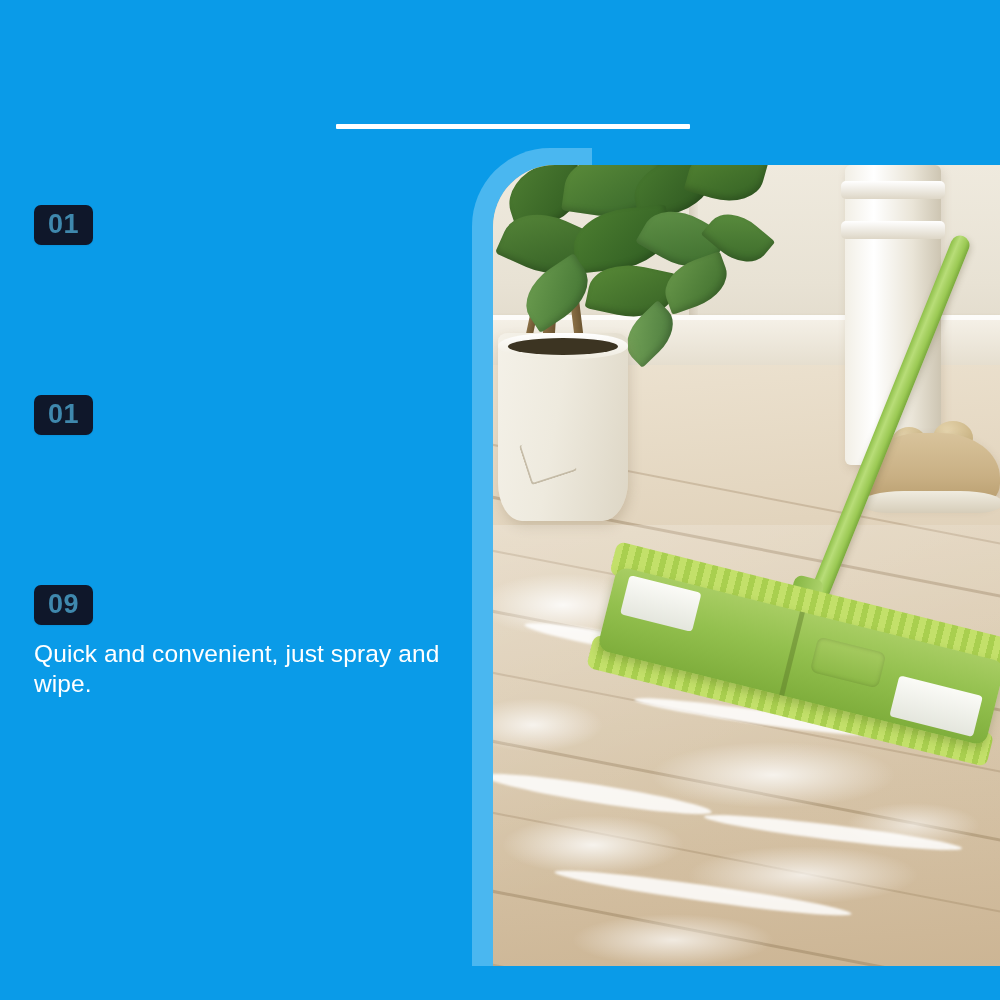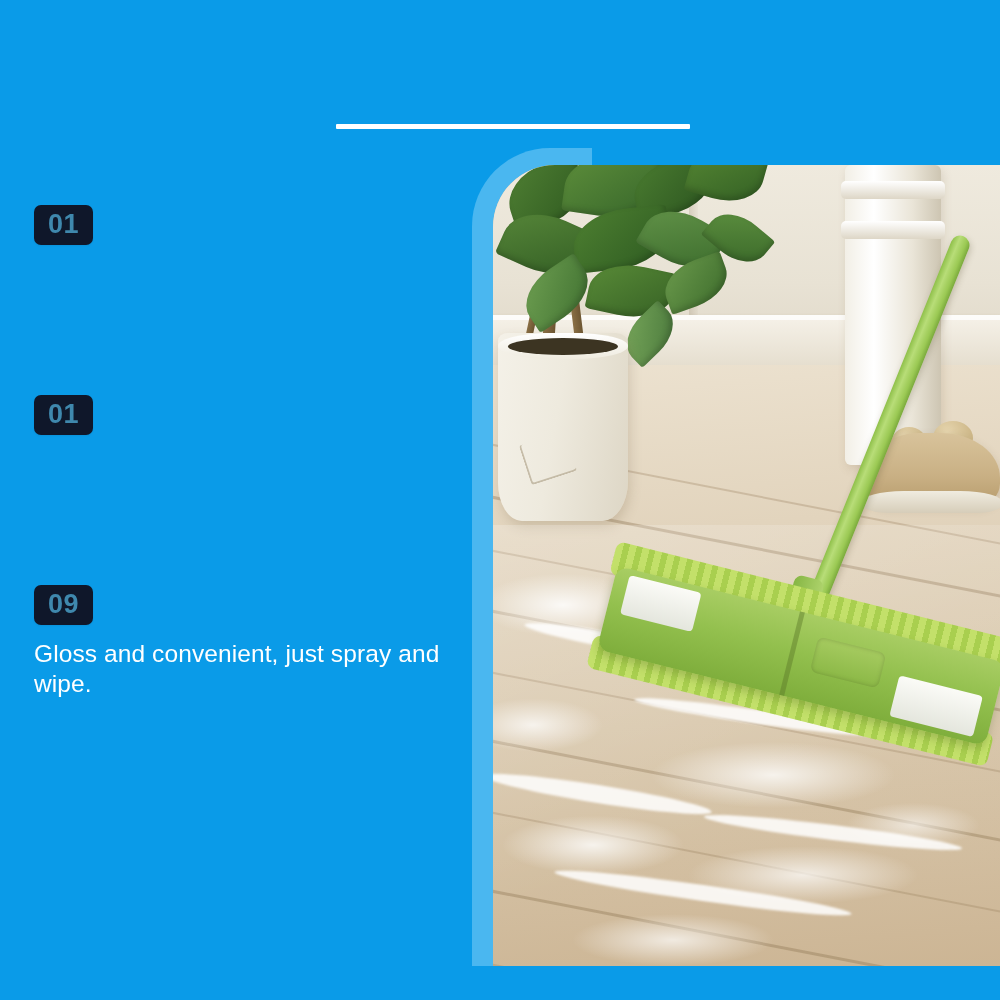--- a/index.html
+++ b/index.html
@@ -356,21 +356,21 @@
       <span class="badge">01</span>
     </div>
 
     <div class="feature">
       <span class="badge">01</span>
     </div>
 
 
     <div class="feature">
       <span class="badge">09</span>
-      <div class="feature-text">Gloss and convenient, just spray and wipe.</div>
+      <div class="feature-text">Quick and convenient, just spray and wipe.</div>
     </div>
 
   </div>
 
   <div id="photo-accent"></div>
   <div id="photo-accent-mask"></div>
 
   <div id="photo">
 
     <div class="wall"></div>

